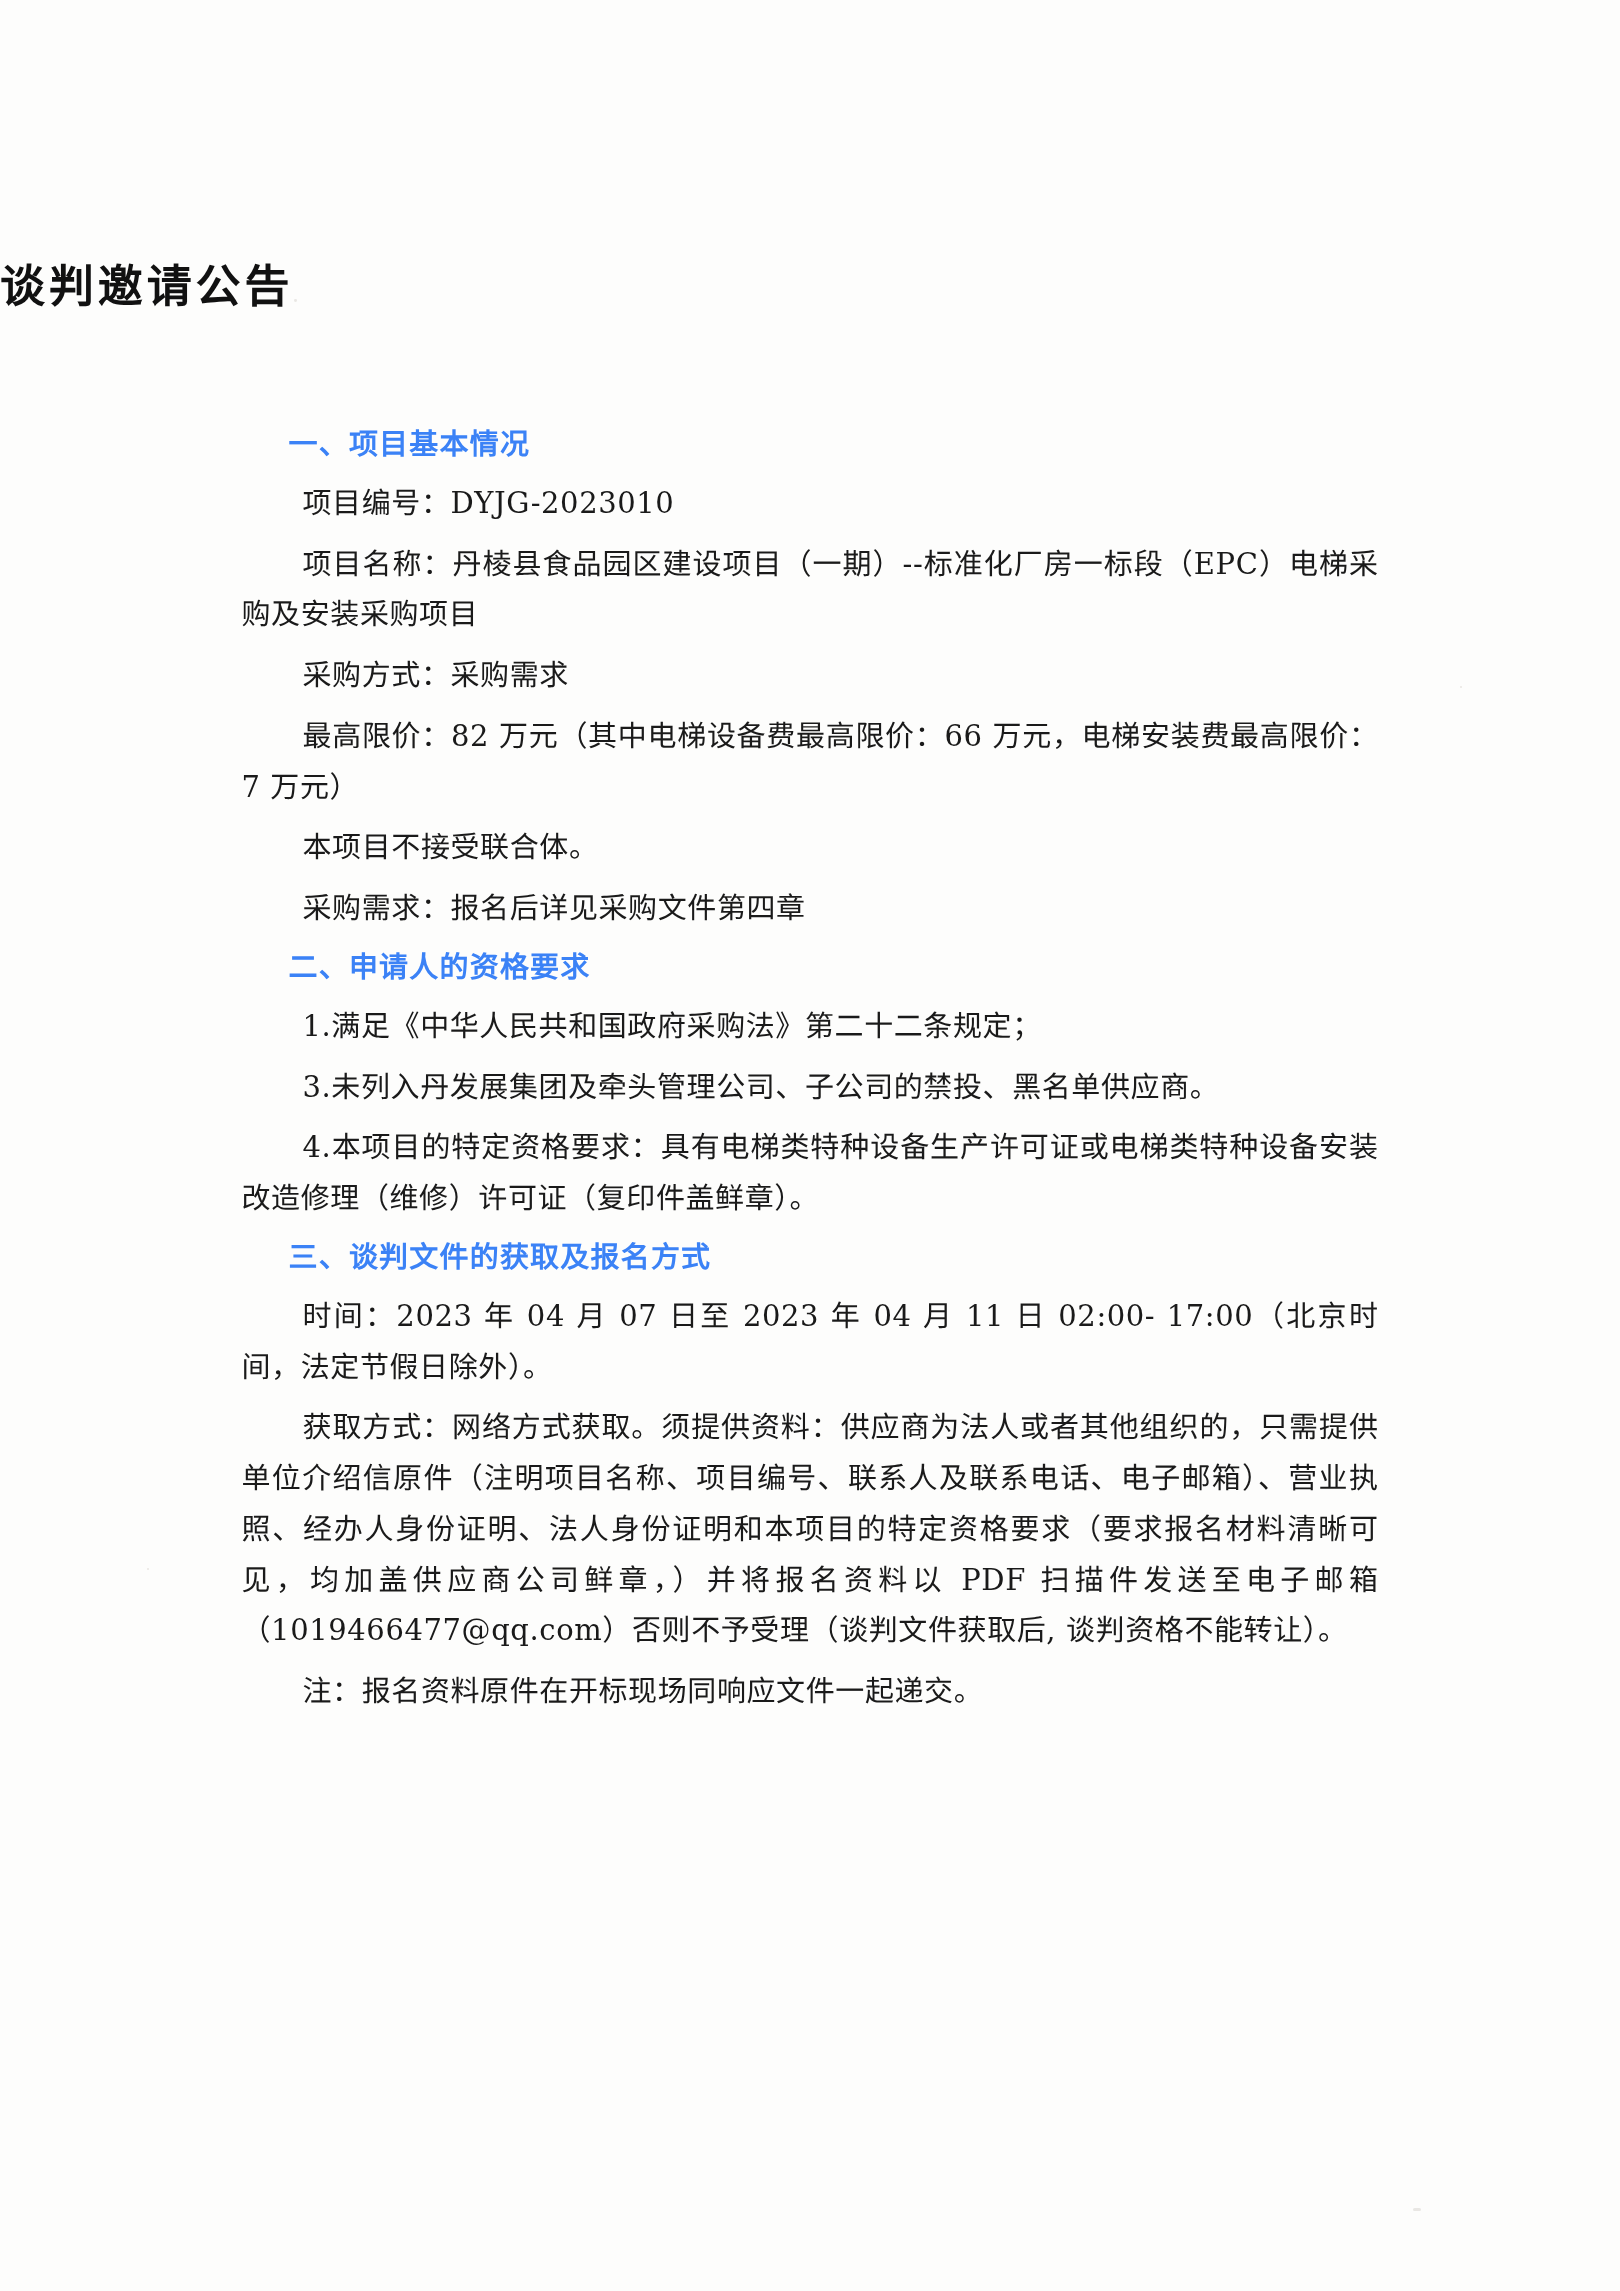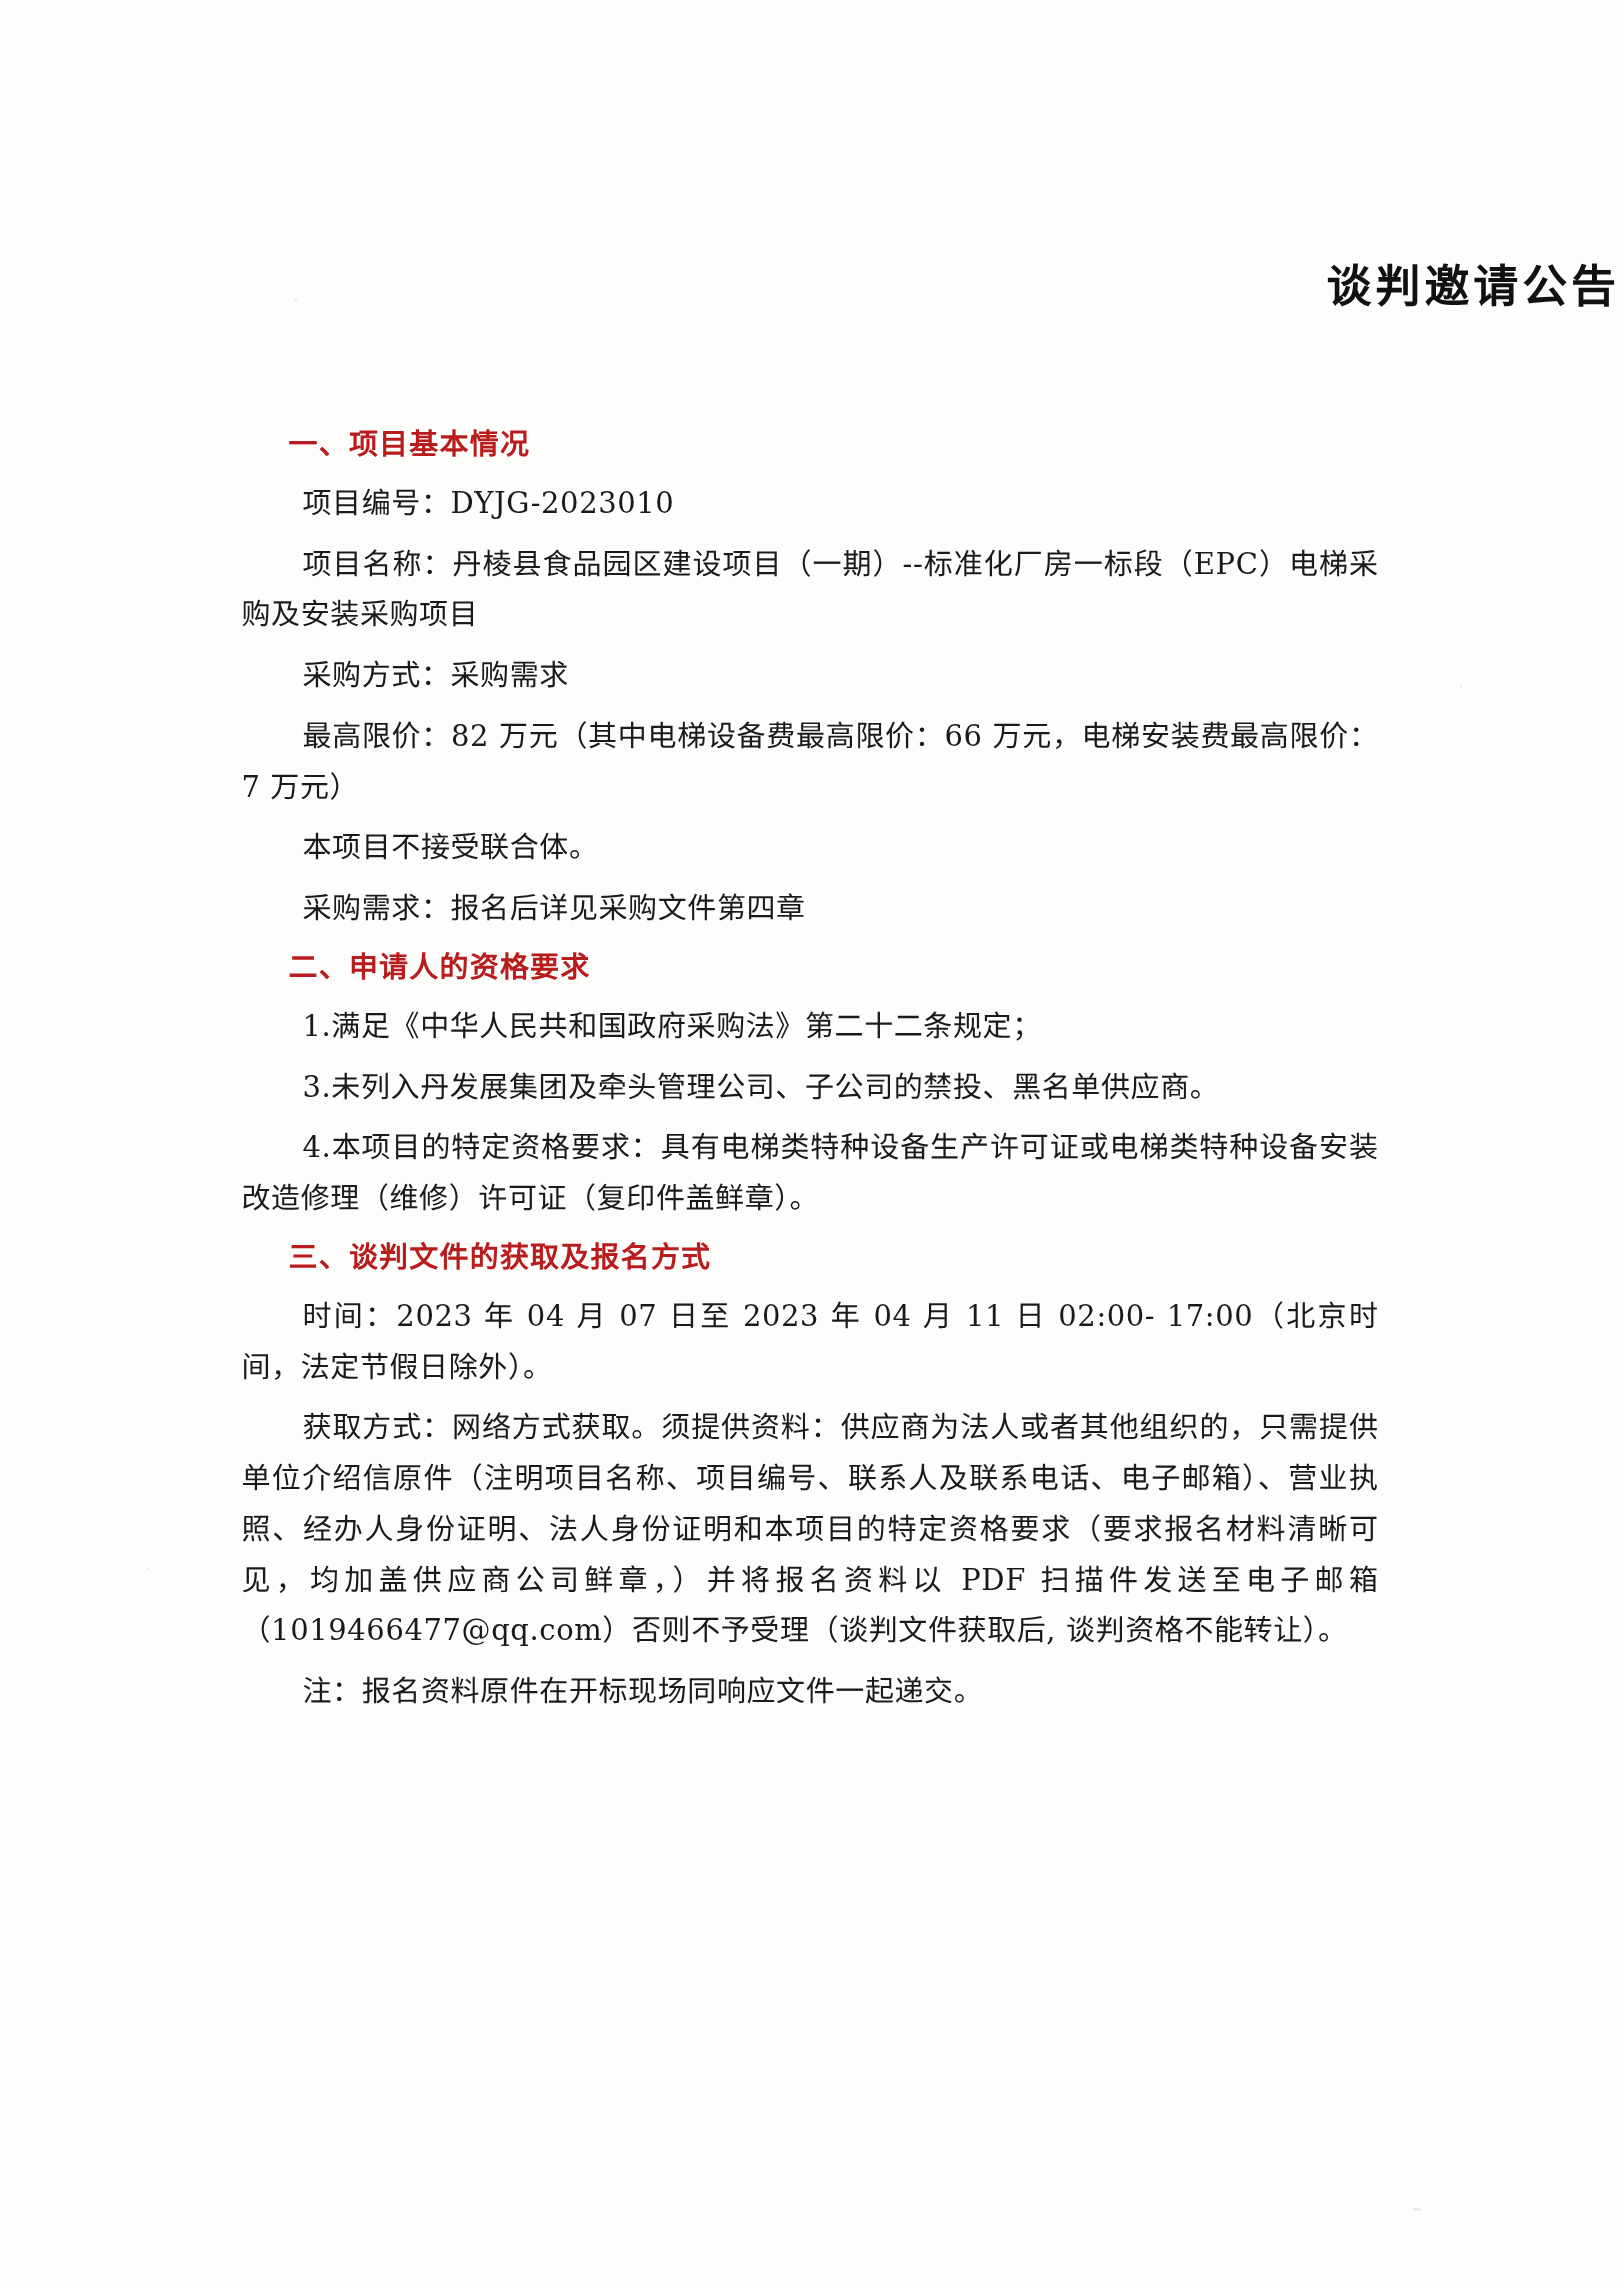--- a/index.html
+++ b/index.html
@@ -17,42 +17,42 @@
   }
   .page {
     position: relative;
     width: 1620px;
     height: 2292px;
     box-sizing: border-box;
     padding: 0;
     background: #fdfdfc;
   }
   .doc-title {
-    text-align: right;
+    text-align: left;
     font-size: 45px;
     font-weight: 700;
     letter-spacing: 3.9px;
     margin: 0;
     padding-top: 250px;
     font-family: "DejaVu Serif", "Liberation Serif", serif;
     color: #111;
   }
   .content {
     margin: 0 auto;
     padding-top: 106px;
     width: 1157px;
   }
   .section-heading {
     font-size: 29px;
     font-weight: 700;
     line-height: 1.62;
     margin: 0 0 2px 0;
     padding-left: 57px;
     letter-spacing: 1.2px;
-    color: #b91c1c;
+    color: #3b82f6;
   }
   .para {
     font-size: 29px;
     line-height: 1.75;
     margin: 10px;
     text-indent: 61px;
     letter-spacing: 0.6px;
     text-align: justify;
     color: #1a1a1a;
   }

